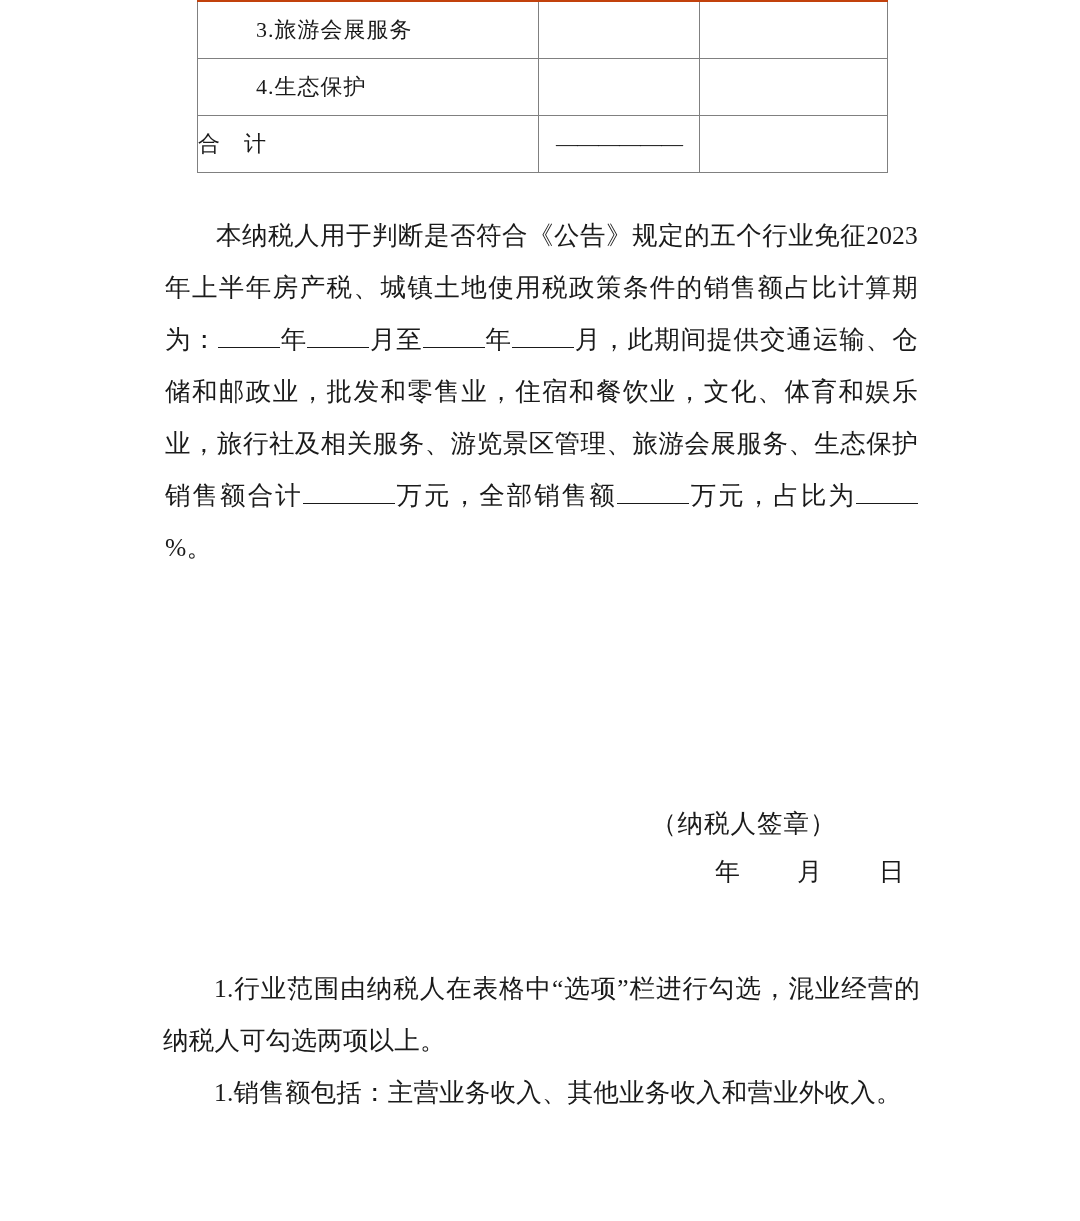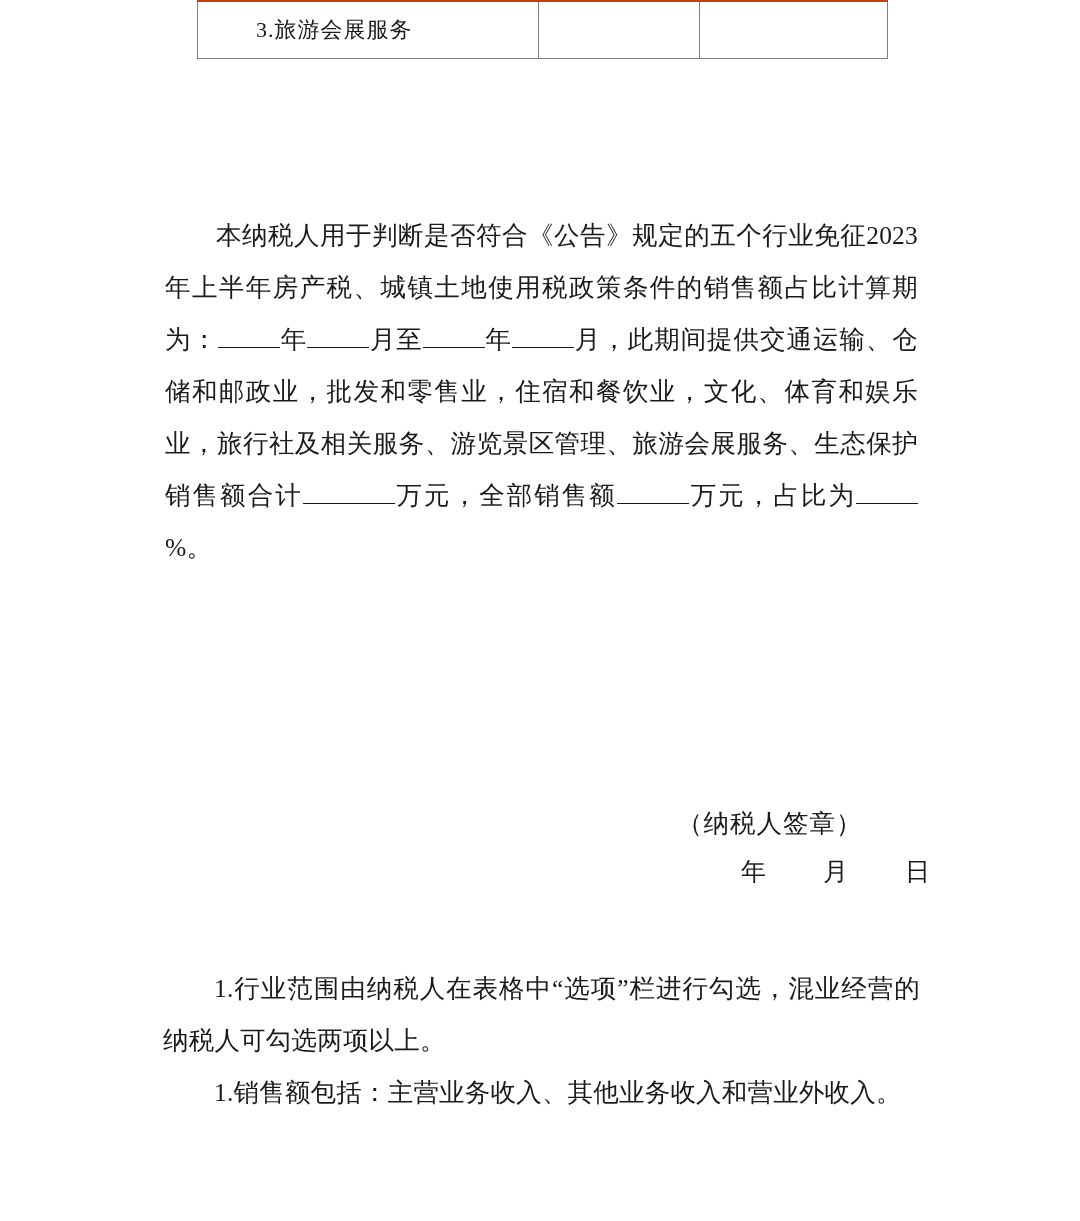--- a/index.html
+++ b/index.html
@@ -85,21 +85,21 @@
     border-bottom: 1.6px solid #1a1a1a;
     vertical-align: baseline;
   }
   .b-sm  { width: 62px; }
   .b-md  { width: 72px; }
   .b-lg  { width: 92px; }
 
   
   .sign-area {
     position: absolute;
-    left: 174px;
+    left: 148px;
     top: 800px;
     width: 757px;
   }
   .sign-line-1 {
     font-size: 25.5px;
     line-height: 48px;
     text-align: left;
     padding-left: 503px;
     letter-spacing: 1px;
   }
@@ -139,20 +139,42 @@
         <td class="col-name">
           <span class="cell-item">3.旅游会展服务</span>
         </td>
         <td class="col-opt">
           <span></span>
         </td>
         <td class="col-amt">
           <span></span>
         </td>
       </tr>
+      <tr>
+        <td class="col-name">
+          <span class="cell-item">4.生态保护</span>
+        </td>
+        <td class="col-opt">
+          <span></span>
+        </td>
+        <td class="col-amt">
+          <span></span>
+        </td>
+      </tr>
+      <tr>
+        <td class="col-name">
+          <span class="cell-total">合　计</span>
+        </td>
+        <td class="col-opt">
+          <span class="dash-mark">——————</span>
+        </td>
+        <td class="col-amt">
+          <span></span>
+        </td>
+      </tr>
     </tbody>
   </table>
 </div>
 
 <div class="body-area">
   <p class="para"><span>本纳税人用于判断是否符合《公告》规定的五个行业免征2023年上半年房产税、城镇土地使用税政策条件的销售额占比计算期为：</span><span class="blank b-sm"></span><span>年</span><span class="blank b-sm"></span><span>月至</span><span class="blank b-sm"></span><span>年</span><span class="blank b-sm"></span><span>月，此期间提供交通运输、仓储和邮政业，批发和零售业，住宿和餐饮业，文化、体育和娱乐业，旅行社及相关服务、游览景区管理、旅游会展服务、生态保护销售额合计</span><span class="blank b-lg"></span><span>万元，全部销售额</span><span class="blank b-md"></span><span>万元，占比为</span><span class="blank b-sm"></span><span>%。</span></p>
 
 </div>
 
 <div class="sign-area">

